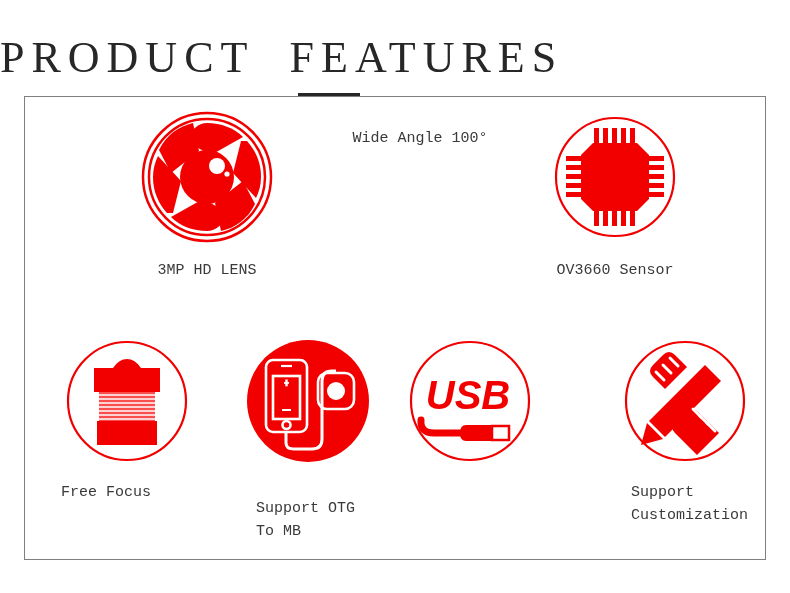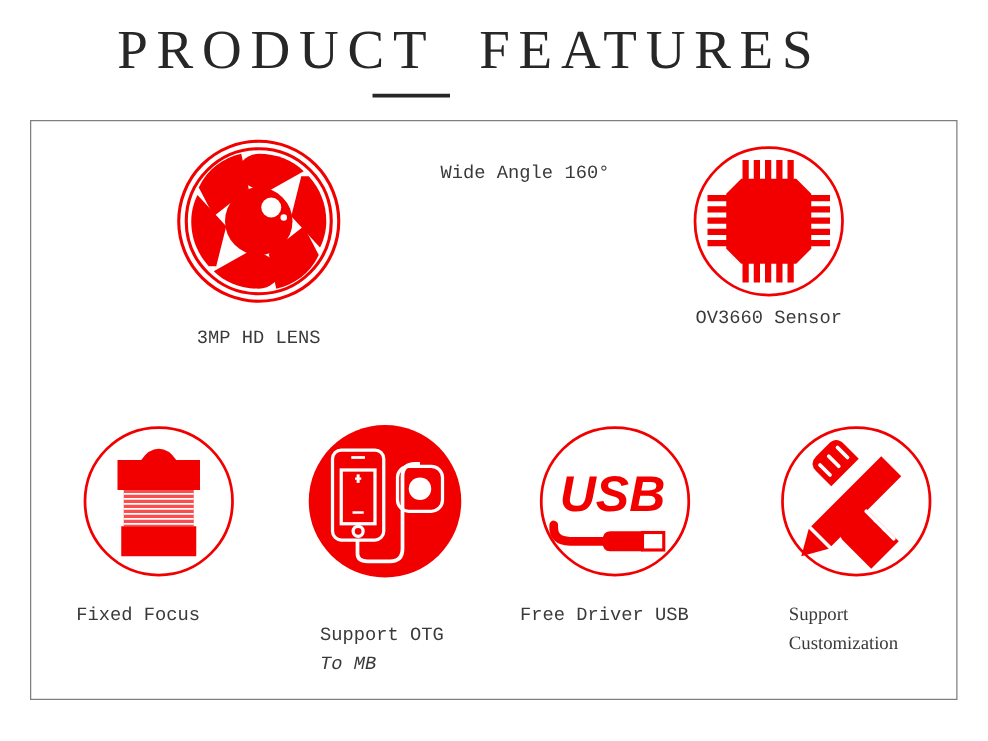--- a/index.html
+++ b/index.html
@@ -11,22 +11,22 @@
     height: 593px;
     background: #ffffff;
     font-family: "Liberation Serif", serif;
     overflow: hidden;
     position: relative;
   }
 
   
   #title-block {
     width: 657px;
-    padding-top: 14px;
-    text-align: right;
+    padding-top: 32px;
+    text-align: left;
   }
   #page-title {
     font-family: "Liberation Serif", serif;
     font-size: 44px;
     line-height: 52px;
     letter-spacing: 7px;
     color: #272727;
     font-weight: 400;
     white-space: pre;
   }
@@ -76,31 +76,31 @@
   }
   .label-center { text-align: center; }
   .label-left   { text-align: left; }
 
   
   #cell-lens      { left: 92px;  width: 180px; }
   #cell-angle     { left: 300px;  width: 190px; }
   #cell-sensor    { left: 500px;  width: 180px; }
   #cell-lens   .cell-label { margin-top: 16px; }
   #cell-angle  .cell-label { margin-top: 16px; }
-  #cell-sensor .cell-label { margin-top: 0; text-align: center; }
+  #cell-sensor .cell-label { margin-top: 16px; text-align: center; }
 
   
   #cell-focus   { left: 14px;  width: 175px; }
   #cell-otg     { left: 195px; width: 175px; }
-  #cell-usb     { left: 379px; width: 175px; }
+  #cell-usb     { left: 357px; width: 175px; }
   #cell-custom  { left: 570px; width: 180px; }
   #cell-focus  .cell-label { margin-top: 14px; padding-left: 22px; }
   #cell-otg    .cell-label { margin-top: 30px; padding-left: 36px; }
   #cell-usb    .cell-label { margin-top: 14px; padding-left: 12px; }
-  #cell-custom .cell-label { margin-top: 14px; padding-left: 36px; font-family: Liberation Serif, serif; }
+  #cell-custom .cell-label { margin-top: 14px; padding-left: 36px; }
 
   svg { display: block; overflow: visible; }
 </style>
 </head>
 <body>
 
 <div id="title-block">
   <div id="page-title">PRODUCT  FEATURES</div>
   <div id="title-underline"></div>
 </div>
@@ -124,21 +124,21 @@
           </g>
           <circle cx="66" cy="66" r="27" fill="#f20000"></circle>
           <circle cx="76" cy="55" r="8" fill="#ffffff"></circle>
           <circle cx="86" cy="63" r="2.6" fill="#ffffff"></circle>
         </svg>
       </div>
       <div class="cell-label label-center">3MP HD LENS</div>
     </div>
 
     <div class="feature-cell" id="cell-angle">
-      <div class="cell-label label-center">Wide Angle 160°</div>
+      <div class="cell-label label-center">Wide Angle 100°</div>
     </div>
 
     <div class="feature-cell" id="cell-sensor">
       <div class="icon-wrap">
         <svg width="132" height="132" viewBox="0 0 132 132">
           <circle cx="66" cy="66" r="59" fill="none" stroke="#f20000" stroke-width="2.2"></circle>
           <g fill="#f20000">
             <rect x="45" y="17" width="5" height="17"></rect>
             <rect x="54" y="17" width="5" height="17"></rect>
             <rect x="63" y="17" width="5" height="17"></rect>
@@ -180,21 +180,21 @@
             <line x1="38" y1="64" x2="94" y2="64"></line>
             <line x1="38" y1="68" x2="94" y2="68"></line>
             <line x1="38" y1="72" x2="94" y2="72"></line>
             <line x1="38" y1="76" x2="94" y2="76"></line>
             <line x1="38" y1="80" x2="94" y2="80"></line>
             <line x1="38" y1="84" x2="94" y2="84"></line>
           </g>
           <rect x="36" y="86" width="60" height="24" fill="#f20000"></rect>
         </svg>
       </div>
-      <div class="cell-label label-left">Fixed Focus</div>
+      <div class="cell-label label-left">Free Focus</div>
     </div>
 
     <div class="feature-cell" id="cell-otg">
       <div class="icon-wrap">
         <svg width="132" height="132" viewBox="0 0 132 132">
           <circle cx="66" cy="66" r="61" fill="#f20000"></circle>
           <g fill="none" stroke="#ffffff" stroke-width="2.6">
             <rect x="24" y="25" width="41" height="72" rx="7"></rect>
             <rect x="31" y="41" width="27" height="43"></rect>
             <line x1="39" y1="31" x2="50" y2="31" stroke-width="2.2"></line>
@@ -204,34 +204,33 @@
             <path d="M44 97 L44 108 Q44 114 52 114 L70 114 Q80 114 80 104 L80 46 Q80 36 90 36 L94 36" stroke-width="3"></path>
           </g>
           <g fill="#ffffff">
             <rect x="42" y="47" width="5" height="1.8"></rect>
             <rect x="43.3" y="44.5" width="2.4" height="6.8"></rect>
             <rect x="40" y="74" width="9" height="2"></rect>
           </g>
         </svg>
       </div>
       <div class="cell-label label-left">Support OTG</div>
-      <div class="cell-label label-left" style="margin-top:0;padding-left:36px;font-style:italic;">To MB</div>
+      <div class="cell-label label-left" style="margin-top:0;padding-left:36px;">To MB</div>
     </div>
 
     <div class="feature-cell" id="cell-usb">
       <div class="icon-wrap">
         <svg width="132" height="132" viewBox="0 0 132 132">
           <circle cx="66" cy="66" r="59" fill="none" stroke="#f20000" stroke-width="2.2"></circle>
           <text x="64" y="74" text-anchor="middle" font-family="Liberation Sans, sans-serif" font-size="40" font-weight="bold" font-style="italic" fill="#f20000">USB</text>
           <path d="M17 85 Q16 98 30 98 L64 98" fill="none" stroke="#f20000" stroke-width="7" stroke-linecap="round"></path>
           <path d="M62 90 L88 90 L88 106 L62 106 Q56 106 56 98 Q56 90 62 90 Z" fill="#f20000"></path>
           <rect x="88" y="91" width="17" height="14" fill="#ffffff" stroke="#f20000" stroke-width="2.5"></rect>
         </svg>
       </div>
-      <div class="cell-label label-left">Free Driver USB</div>
     </div>
 
     <div class="feature-cell" id="cell-custom">
       <div class="icon-wrap">
         <svg width="132" height="132" viewBox="0 0 132 132">
           <circle cx="66" cy="66" r="59" fill="none" stroke="#f20000" stroke-width="2.2"></circle>
           <g fill="#f20000">
             <path d="M30 86 L86 30 L102 46 L46 102 Z"></path>
             <path d="M28 88 L44 104 L22 110 Z"></path>
             <path d="M34 42 Q28 36 34 30 L44 20 Q50 14 56 20 L68 32 L46 54 Z"></path>

